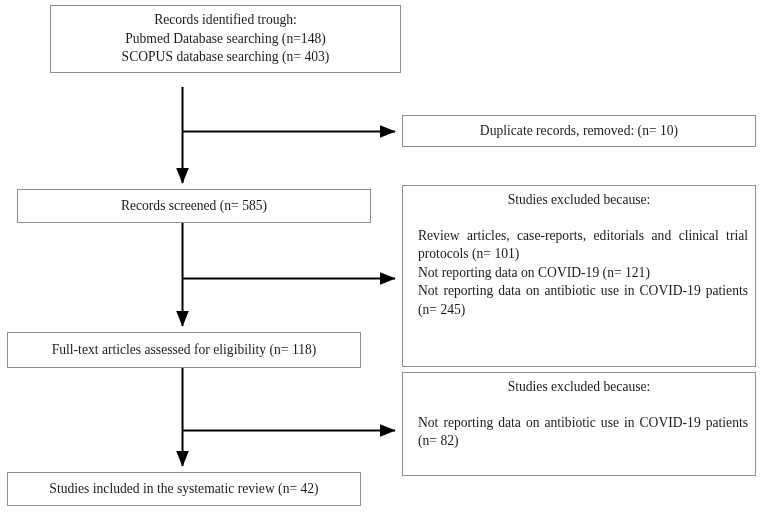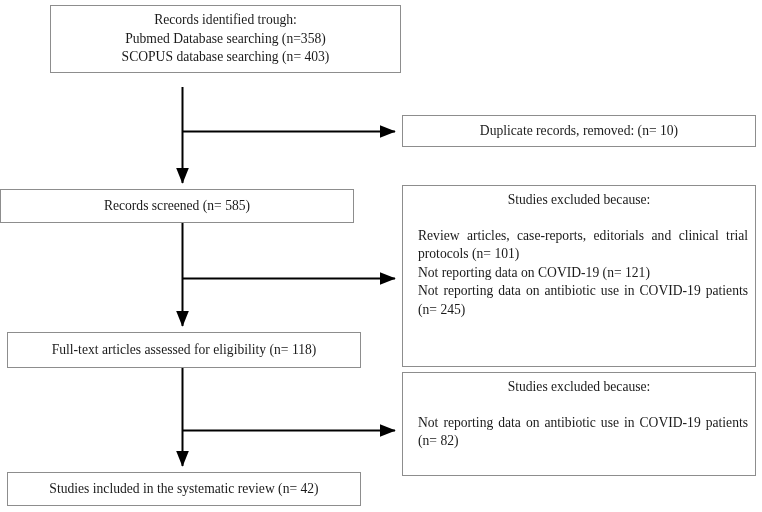--- a/index.html
+++ b/index.html
@@ -35,21 +35,21 @@
   .just { text-align: justify; text-align-last: left; margin-left: 8px; }
   .mid-v {
     display: flex;
     flex-direction: column;
     justify-content: center;
     font-family: Liberation Serif, serif;
   }
 
   
   #node-identification { left: 7px;  top: 5px;   width: 351px; height: 68px; margin-left: 43px; }
-  #node-screened       { left: 0;  top: 189px; width: 354px; height: 34px; }
+  #node-screened       { left: 17px;  top: 189px; width: 354px; height: 34px; }
   #node-fulltext       { left: 7px;  top: 332px; width: 354px; height: 36px; }
   #node-included       { left: 7px;  top: 472px; width: 354px; height: 34px; }
 
   
   #node-duplicates     { left: 402px; top: 115px; width: 354px; height: 32px; }
   #node-excluded-1     { left: 402px; top: 185px; width: 354px; height: 182px; }
   #node-excluded-2     { left: 402px; top: 372px; width: 354px; height: 104px; }
 
   #node-excluded-1 .hdr,
   #node-excluded-2 .hdr { margin-bottom: 17px; }
@@ -91,21 +91,21 @@
     <g>
       <line x1="182.5" y1="368" x2="182.5" y2="466" stroke="#000000" stroke-width="2" marker-end="url(#arrowhead)"></line>
     </g>
     <g>
       <line x1="182.5" y1="430.5" x2="395" y2="430.5" stroke="#000000" stroke-width="2" marker-end="url(#arrowhead)"></line>
     </g>
   </svg>
 
   <div class="node center" id="node-identification">
     <span class="line">Records identified trough:</span>
-    <span class="line">Pubmed Database searching (n=358)</span>
+    <span class="line">Pubmed Database searching (n=148)</span>
     <span class="line">SCOPUS database searching (n= 403)</span>
   </div>
 
   <div class="node center mid-v" id="node-screened">
     <span class="line">Records screened (n= 585)</span>
   </div>
 
   <div class="node center mid-v" id="node-fulltext">
     <span class="line">Full-text articles assessed for eligibility (n= 118)</span>
   </div>

